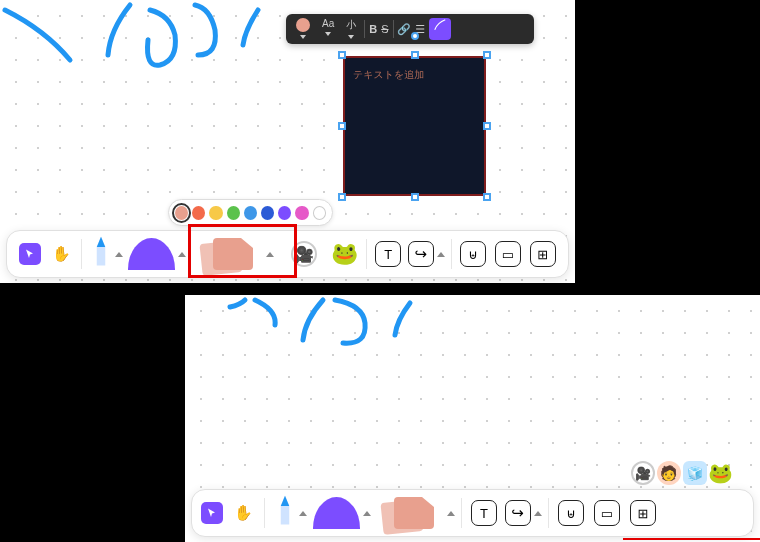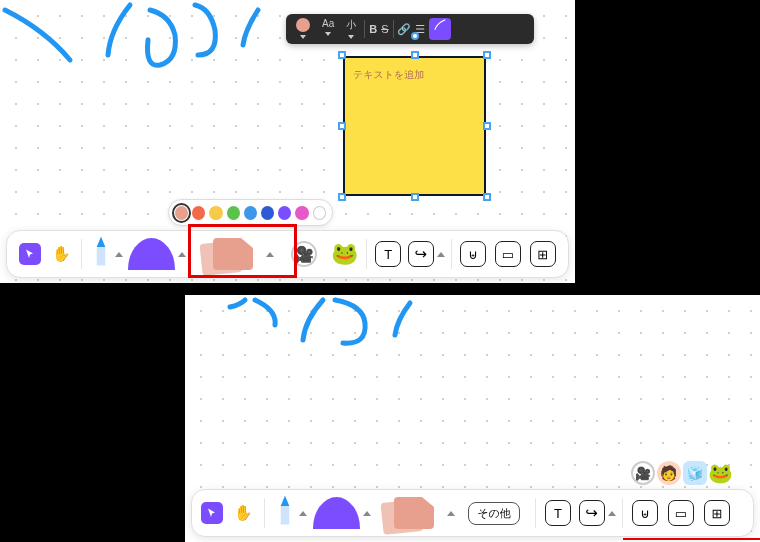--- a/index.html
+++ b/index.html
@@ -18,21 +18,21 @@
   .dark-toolbar { position: absolute; left: 286px; top: 14px; width: 248px; height: 30px; background: #2b2b2b; border-radius: 6px; display: flex; align-items: center; padding: 0 6px; gap: 4px; box-shadow: 0 2px 6px rgba(0,0,0,.25); }
   .dark-toolbar .pill { display: flex; align-items: center; gap: 3px; color: #ccc; font-size: 10px; height: 22px; padding: 0 4px; border-radius: 4px; flex-direction: column; }
   .dark-toolbar .pill.active { background: #7c4dff; color: #fff; }
   .swatch-sm { width: 14px; height: 14px; border-radius: 50%; background: #e8a08e; }
   .caret { width: 0; height: 0; border-left: 3px solid transparent; border-right: 3px solid transparent; border-top: 4px solid #ccc; }
   .sep-v { width: 1px; height: 18px; background: #555; }
   .ic { color: #ccc; font-size: 11px; }
 
   
   .selection { position: absolute; left: 343px; top: 56px; width: 143px; height: 140px; }
-  .shape { width: 100%; height: 100%; background: #fde047; border: 2px solid #0f172a; position: relative; }
+  .shape { width: 100%; height: 100%; background: #0f172a; border: 2px solid #7f1d1d; position: relative; }
   .shape-text { position: absolute; left: 8px; top: 10px; font-size: 10px; color: #b06a56; }
   .handle { position: absolute; width: 8px; height: 8px; background: #fff; border: 2px solid #4aa3f0; }
   .h-tl { left: -5px; top: -5px; } .h-tr { right: -5px; top: -5px; }
   .h-bl { left: -5px; bottom: -5px; } .h-br { right: -5px; bottom: -5px; }
   .h-ml { left: -5px; top: 50%; margin-top:-4px;} .h-mr{right:-5px;top:50%;margin-top:-4px;}
   .h-mt{top:-5px;left:50%;margin-left:-4px;} .h-mb{bottom:-5px;left:50%;margin-left:-4px;}
   .rot{position:absolute;left:50%;top:-24px;margin-left:-4px;width:8px;height:8px;border:2px solid #4aa3f0;border-radius:50%;background:#fff;}
 
   
   .color-pop { position:absolute; left:168px; top:199px; width:165px; height:27px; background:#fff; border:1px solid #ddd; border-radius:14px; box-shadow:0 1px 4px rgba(0,0,0,.1); display:flex; align-items:center; padding:0 6px; gap:4px; }
@@ -233,23 +233,20 @@
       <div class="blob"></div>
         <span class="chev-up"></span>
     </div>
     <div class="tool" style="width:80px">
       <div class="sticky-ic">
           <div class="s1"></div>
           <div class="s2"></div>
         </div>
         <span class="chev-up"></span>
     </div>
-    <div class="tool" style="width:70px">
-      <span class="label-btn">その他</span>
-    </div>
     <span class="tb-sep"></span>
     <div class="tool w32">
         <span class="outline-btn">T</span>
       </div>
     <div class="tool w38">
         <span class="outline-btn" style="font-size:15px;">↪</span>
         <span class="chev-up"></span>
       </div>
     <span class="tb-sep"></span>
     <div class="tool w32">

